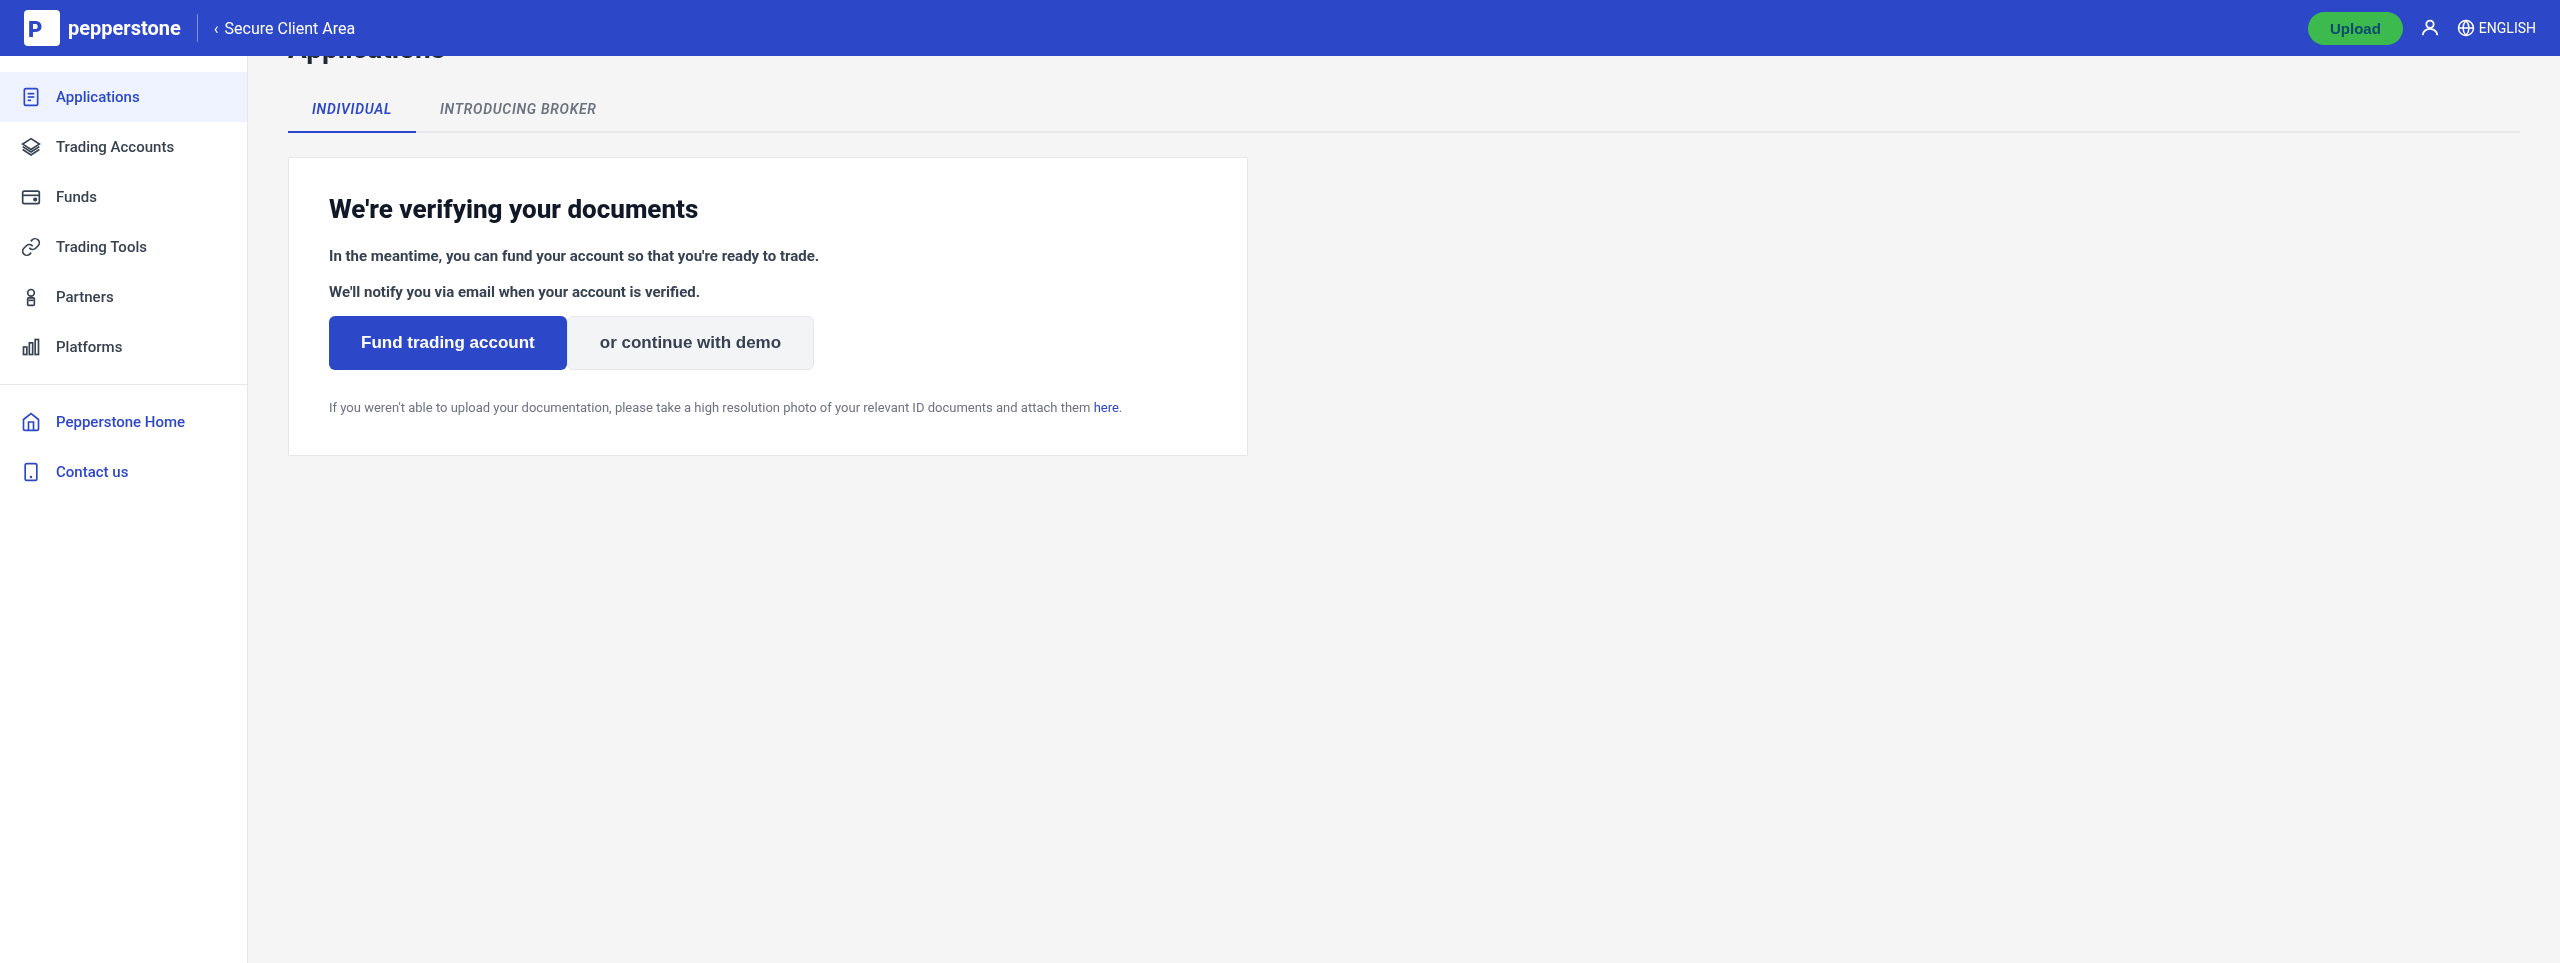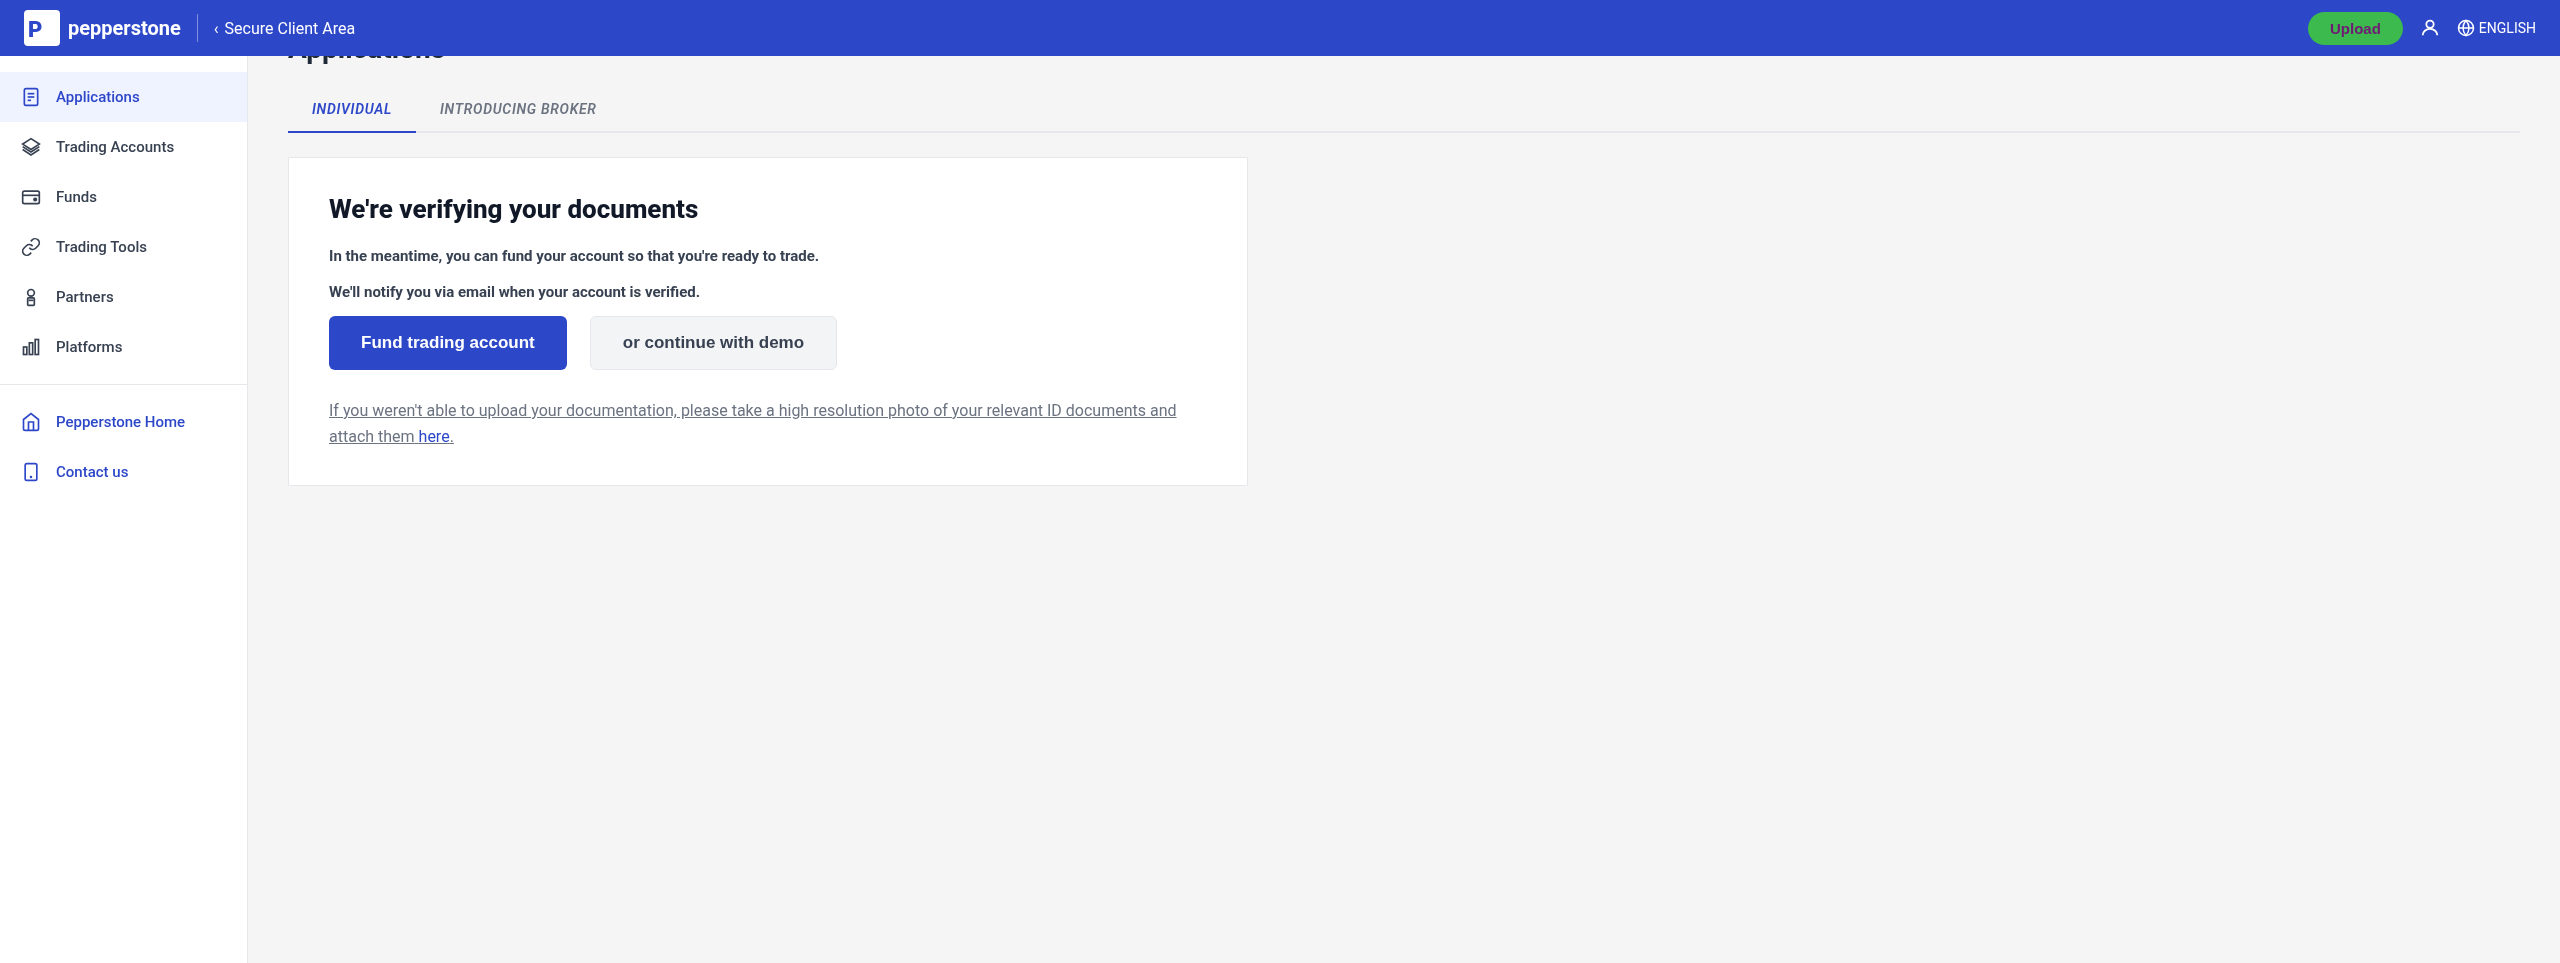--- a/index.html
+++ b/index.html
@@ -43,21 +43,21 @@
       cursor: pointer;
     }
     .header-right {
       margin-left: auto;
       display: flex;
       align-items: center;
       gap: 16px;
     }
     .upload-btn {
       background: #3cba4e;
-      color: #701a75;
+      color: #0c4a6e;
       border: none;
       border-radius: 20px;
       padding: 8px 22px;
       font-size: 15px;
       font-weight: 600;
       cursor: pointer;
     }
     .header-icon {
       color: white;
       font-size: 20px;
@@ -178,21 +178,21 @@
       color: #374151;
       line-height: 1.6;
       margin-bottom: 12px;
       font-weight: bold;
     }
     .card-text:last-of-type {
       margin-bottom: 24px;
     }
     .btn-row {
       display: flex;
-      gap: 23px;
+      gap: 0;
       margin-bottom: 28px;
     }
     .btn-primary {
       background: #2d47c9;
       color: white;
       border: none;
       border-radius: 6px;
       padding: 16px 32px;
       font-size: 17px;
       font-weight: 700;
@@ -204,24 +204,23 @@
       color: #374151;
       border: 1px solid #e5e7eb;
       border-radius: 6px;
       padding: 16px 32px;
       font-size: 17px;
       font-weight: 700;
       cursor: pointer;
       white-space: nowrap;
     }
     .card-note {
-      font-size: 16px;
+      font-size: 13px;
       color: #6b7280;
       line-height: 1.6;
-      text-decoration: underline;
     }
     .card-note a, .card-note-link {
       color: #2d47c9;
       text-decoration: none;
     }
 
     
     svg { display: block; }
   </style>
 </head>

